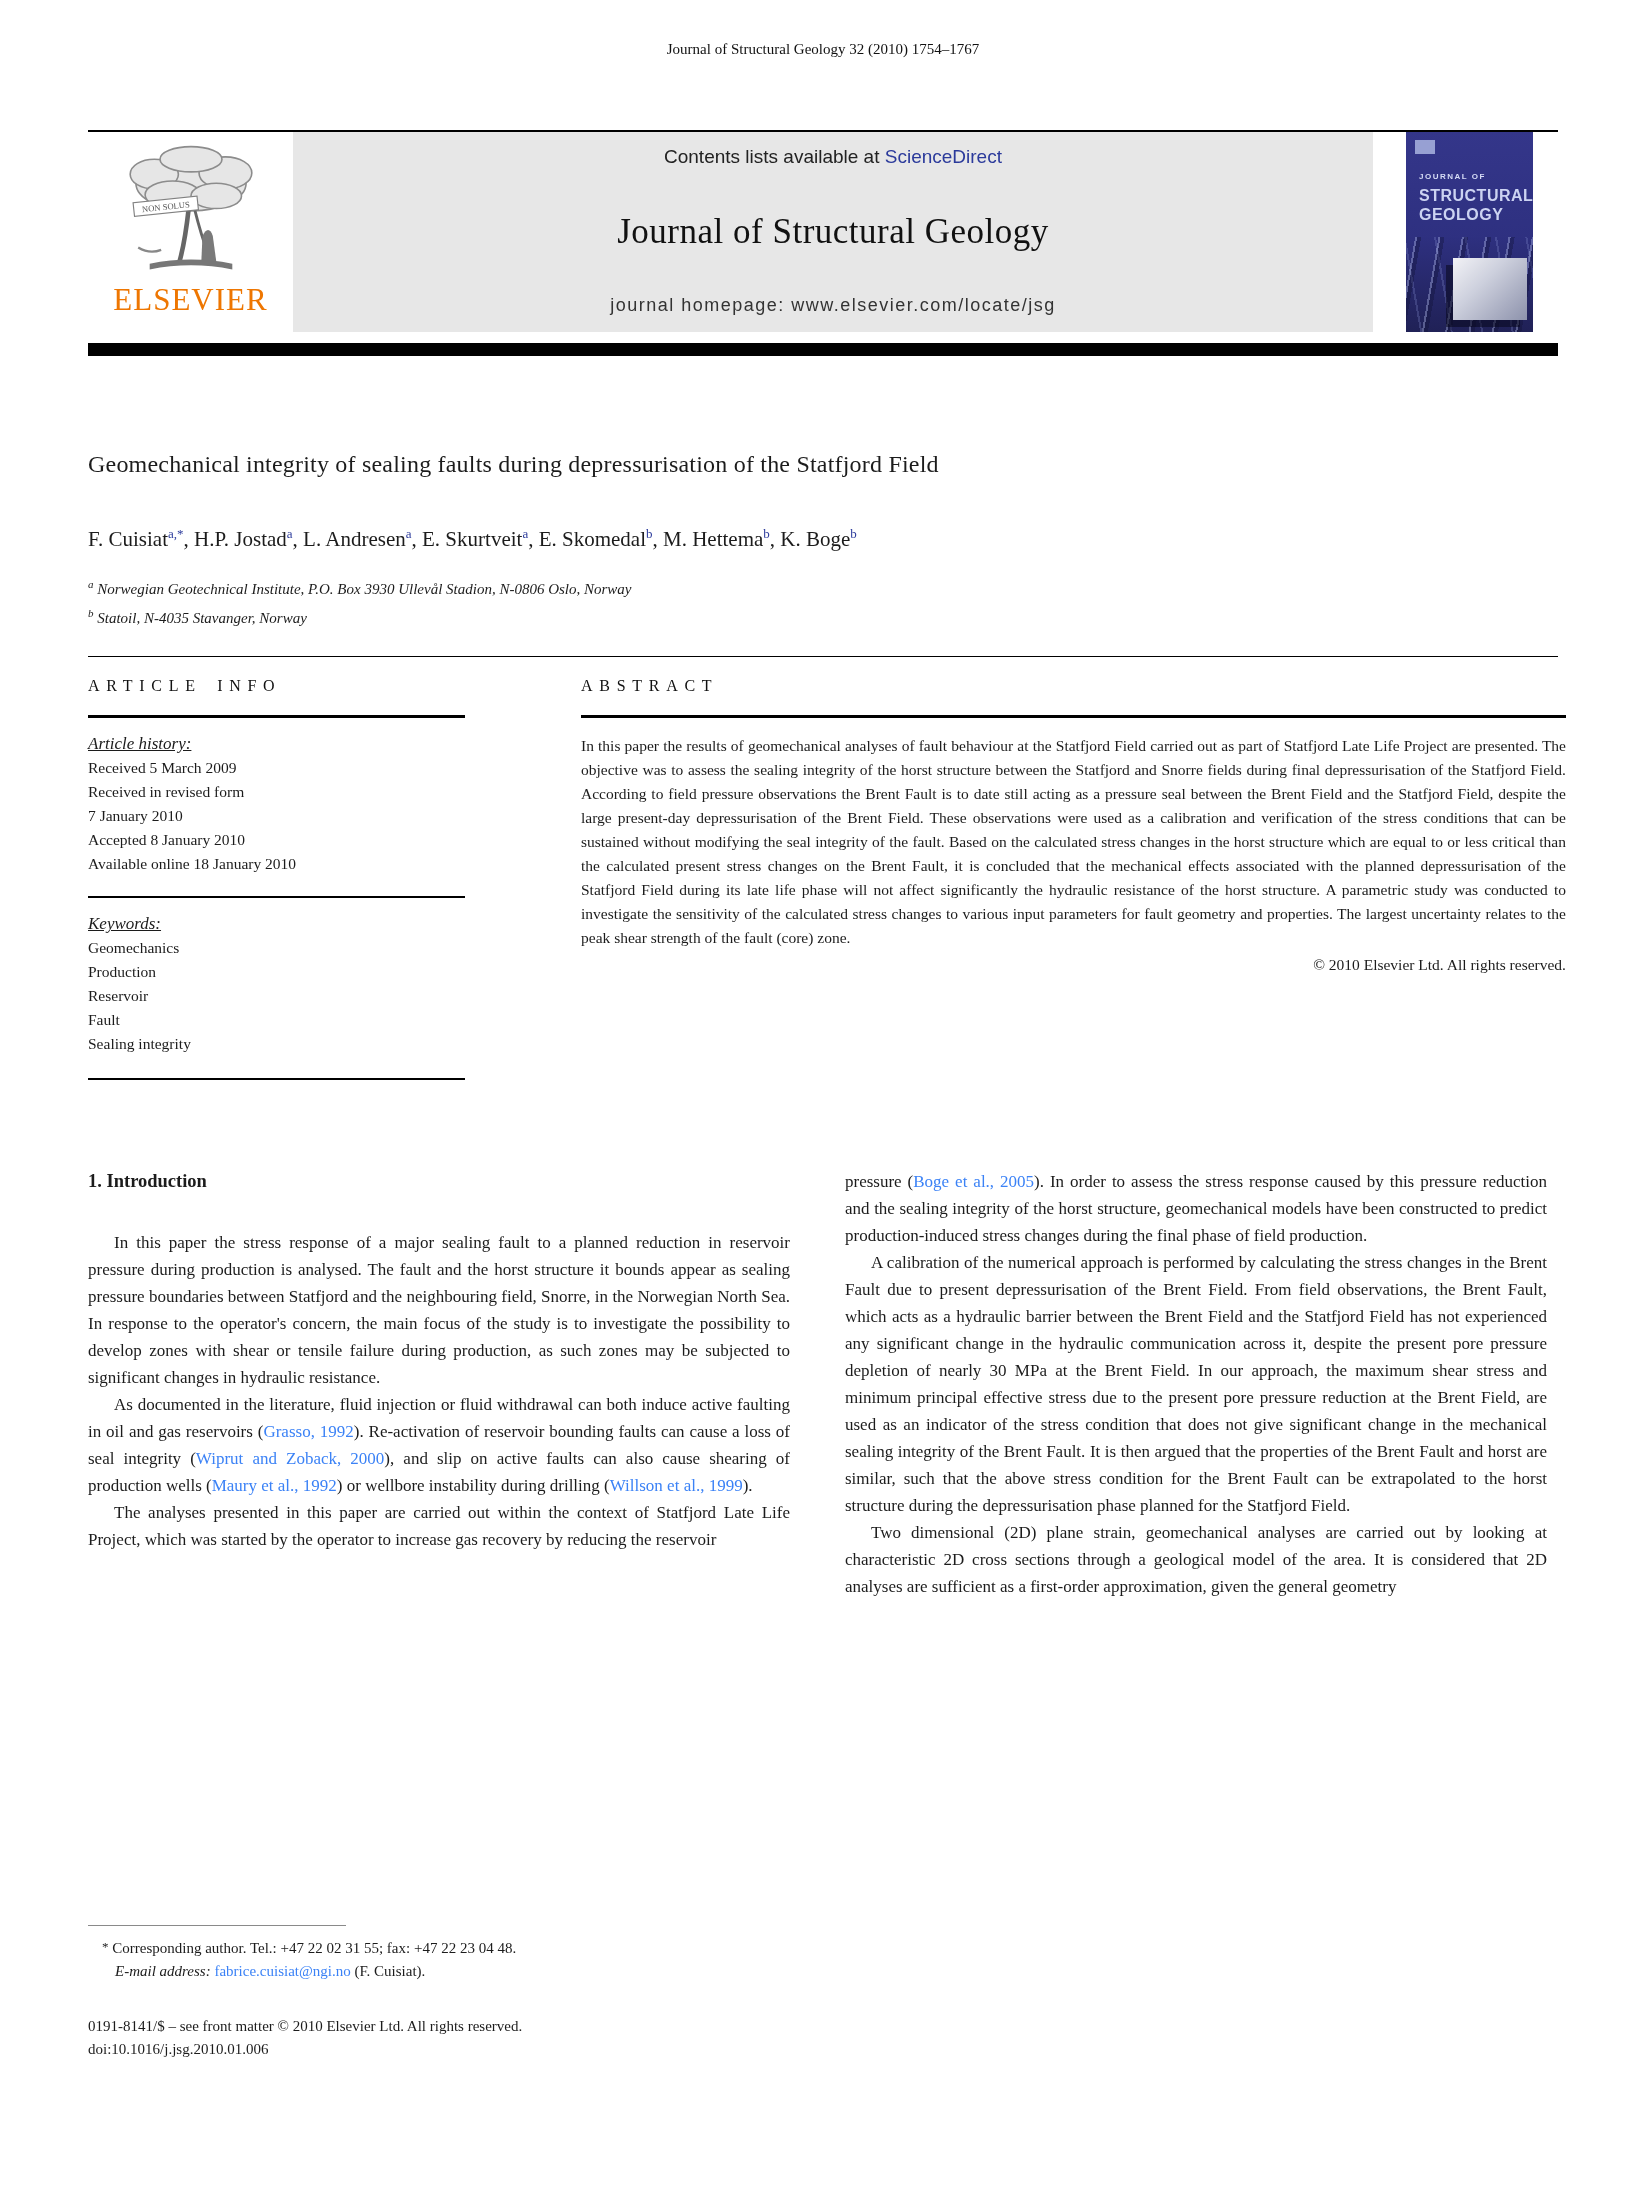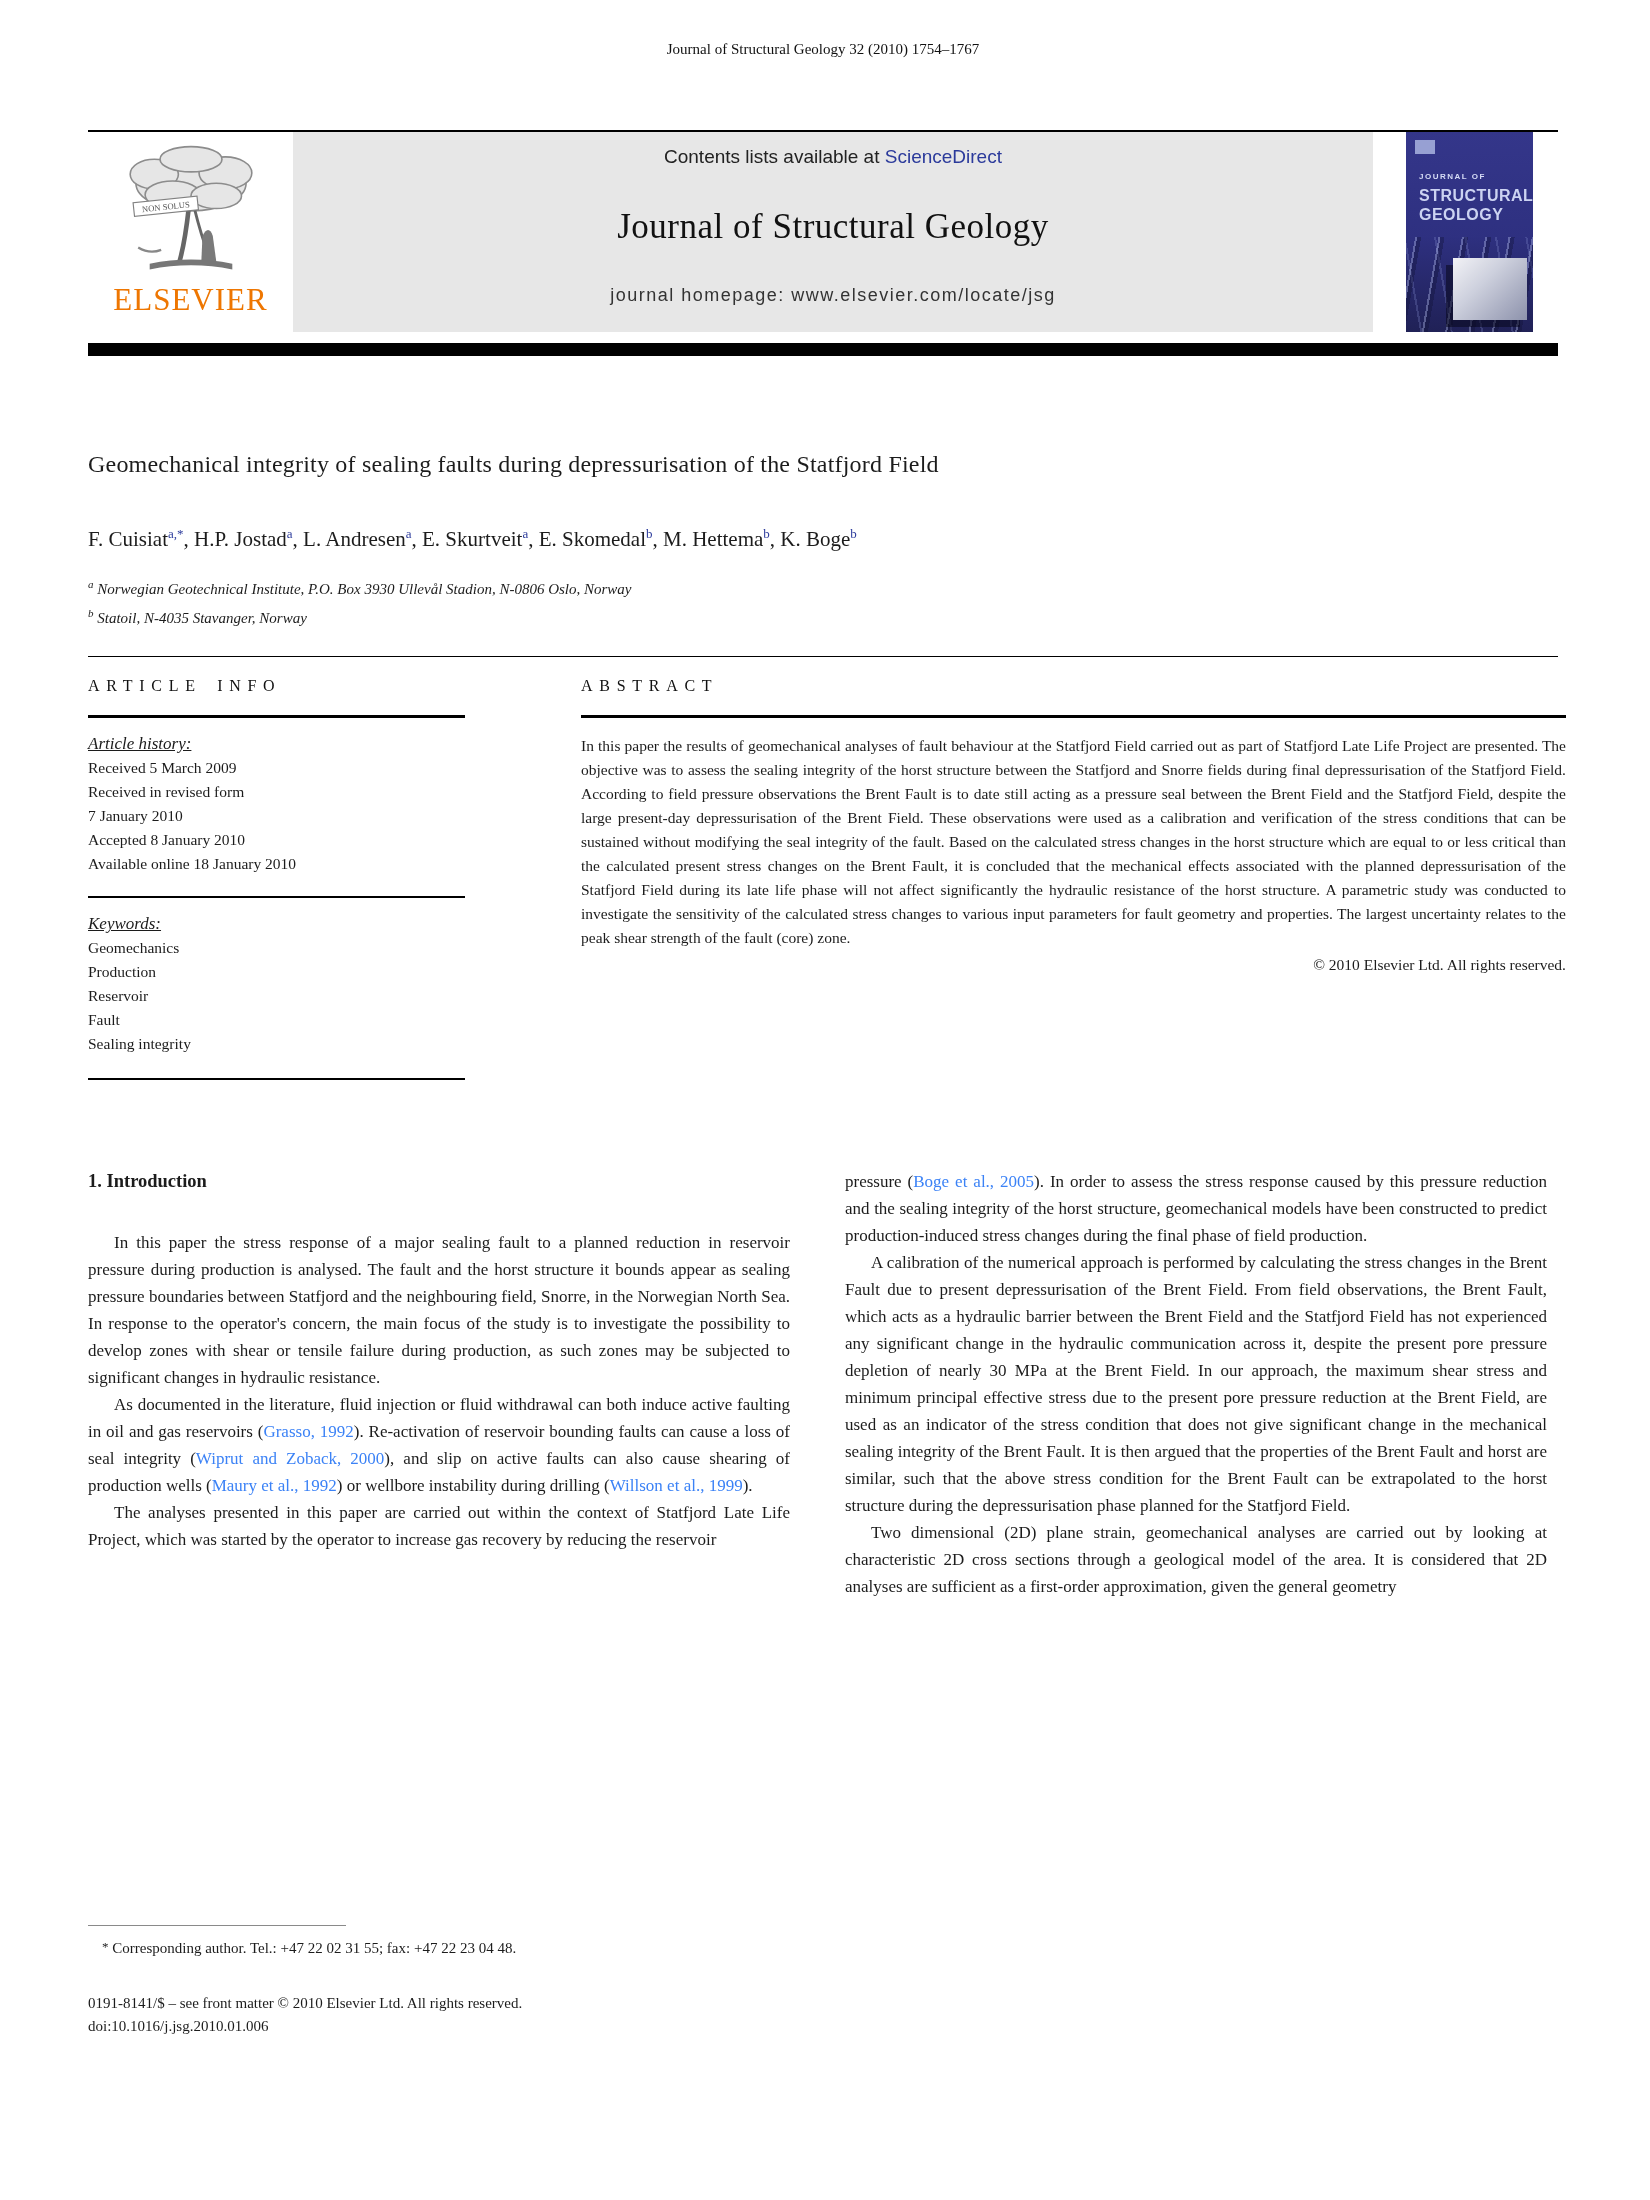--- a/index.html
+++ b/index.html
@@ -14,21 +14,21 @@
 
   .citation { text-align:center; padding-top:41px; font-size:15px; color:#111; }
 
   .top-rule { height:2px; background:#000; margin-top:72px; }
 
   .header-band { display:flex; height:200px; align-items:stretch; }
   .logo-block { width:205px; flex:none; display:flex; flex-direction:column; align-items:center; padding-top:10px; }
   .elsevier-text { color:#ee7601; font-size:31px; letter-spacing:1px; margin-top:0px; }
   .banner {
     flex:1; background:#e7e7e7; display:flex; flex-direction:column;
-    align-items:center; justify-content:space-between; padding:14px 10px 26px;
+    align-items:center; justify-content:space-between; padding:14px 10px 16px;
   }
   .contents-line { font-family:"Liberation Sans",sans-serif; font-size:19px; color:#222; }
   .sd { color:#2b3a9b; text-decoration:none; cursor:pointer; }
   .journal-title { font-size:35px; color:#111; letter-spacing:0.5px; }
   .homepage { font-family:"Liberation Sans",sans-serif; font-size:18px; letter-spacing:1.5px; color:#333; cursor:pointer; }
 
   .cover {
     width:127px; height:200px; flex:none; margin-left:33px; margin-right:25px;
     background:linear-gradient(180deg,#34368a 0%, #2e3080 55%, #25266b 100%);
     position:relative; overflow:hidden;
@@ -204,16 +204,17 @@
             <p class="body-para"><span>A calibration of the numerical approach is performed by calculating the stress changes in the Brent Fault due to present depressurisation of the Brent Field. From field observations, the Brent Fault, which acts as a hydraulic barrier between the Brent Field and the Statfjord Field has not experienced any significant change in the hydraulic communication across it, despite the present pore pressure depletion of nearly 30 MPa at the Brent Field. In our approach, the maximum shear stress and minimum principal effective stress due to the present pore pressure reduction at the Brent Field, are used as an indicator of the stress condition that does not give significant change in the mechanical sealing integrity of the Brent Fault. It is then argued that the properties of the Brent Fault and horst are similar, such that the above stress condition for the Brent Fault can be extrapolated to the horst structure during the depressurisation phase planned for the Statfjord Field.</span></p>
             <p class="body-para"><span>Two dimensional (2D) plane strain, geomechanical analyses are carried out by looking at characteristic 2D cross sections through a geological model of the area. It is considered that 2D analyses are sufficient as a first-order approximation, given the general geometry</span></p>
           </div>
       </div>
     </div>
   </div>
 
   <div class="footnote">
     <div class="fn-rule"></div>
     <div class="fn-line1"><span class="fn-star">*</span> <span>Corresponding author. Tel.: +47 22 02 31 55; fax: +47 22 23 04 48.</span></div>
+    <div class="fn-line2"><span class="italic">E-mail address:</span> <a class="cite">fabrice.cuisiat@ngi.no</a><span> (F. Cuisiat).</span></div>
     <div class="issn-block">0191-8141/$ – see front matter © 2010 Elsevier Ltd. All rights reserved.</div>
     <div>doi:10.1016/j.jsg.2010.01.006</div>
   </div>
 </div>
 
 </body></html>

